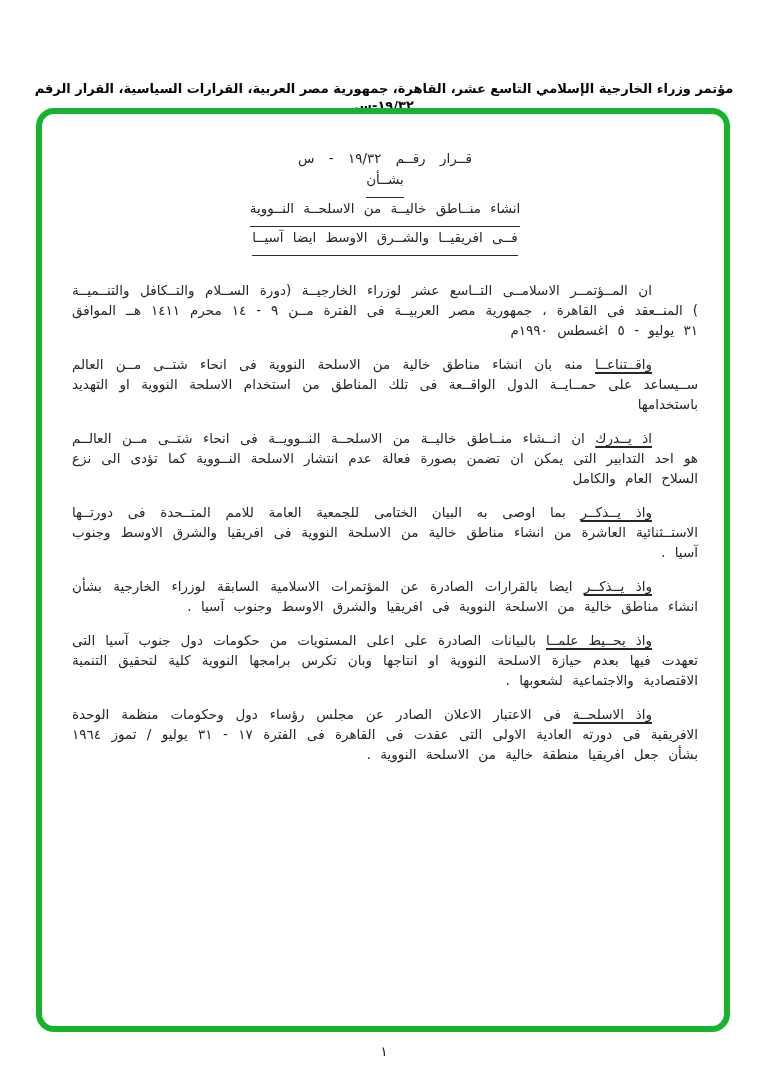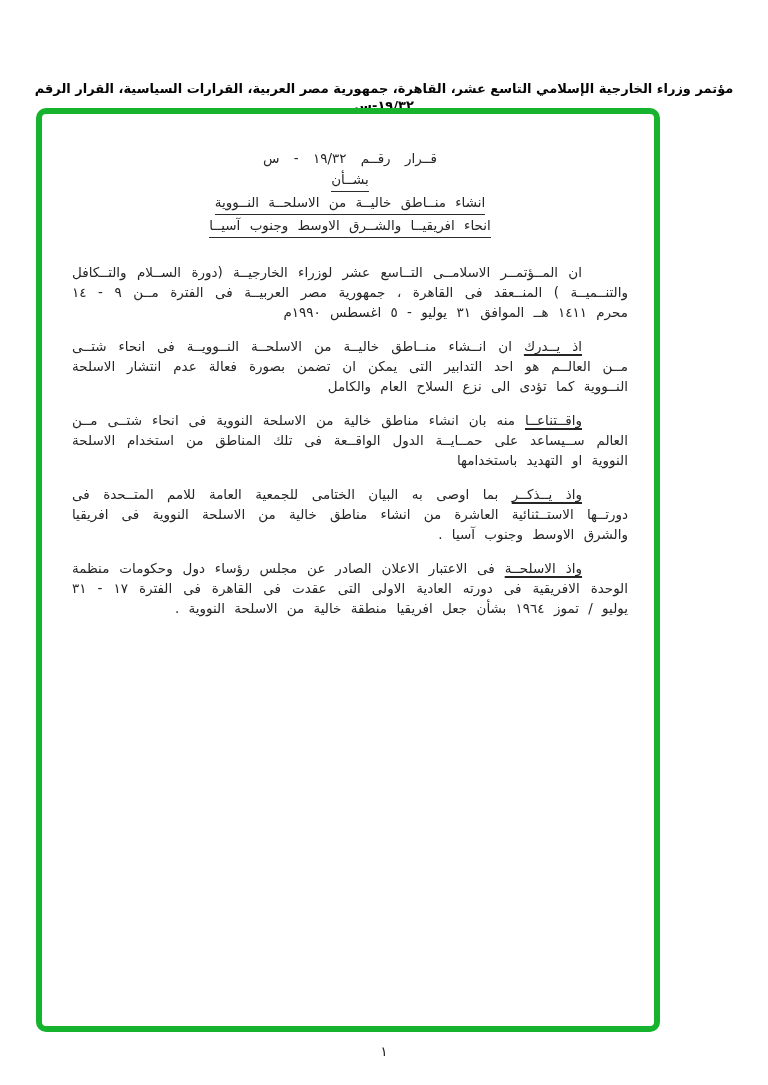--- a/index.html
+++ b/index.html
@@ -14,35 +14,35 @@
   .hdr-title{
     font-size:13px;font-weight:bold;color:#050505;line-height:17px;
     letter-spacing:0.1px;
   }
   .hdr-source{
     font-size:10px;font-weight:bold;color:#0a0a0a;margin-top:7px;
   }
   
   .frame{
     position:absolute;left:36px;top:108px;
-    width:624px;height:924px;box-sizing:border-box;
-    border:6px solid #16b42e;border-radius:10px;
+    width:694px;height:924px;box-sizing:border-box;
+    border:6px solid #16b42e;border-radius:18px;
     background:#ffffff;overflow:hidden;
   }
   .doc{
     direction:rtl;unicode-bidi:embed;
     padding:34px 26px 0 30px;
     color:#262626;font-size:13.5px;line-height:20px;
     text-align:justify;word-spacing:5px;
   }
   
   .doc-title{text-align:center;margin-bottom:24px;line-height:21px;}
   .doc-title .tline{display:block;}
   .doc-title .u span{
-    display:inline-block;border-bottom:1.5px solid #2c2c2c;padding-bottom:1px;
+    display:inline-block;border-bottom:1.5px solid #2c2c2c;padding-bottom:7px;
   }
   .t1{word-spacing:10px;}
   
   .doc p{margin:0 0 14px 0;text-indent:46px;}
   .lead{
     text-decoration:underline;
     text-decoration-thickness:1.5px;
     text-underline-offset:3px;
   }
   .lead:empty{text-decoration:none;}
@@ -62,34 +62,36 @@
     <div class="hdr-source">المصدر: "منظمة المؤتمر الإسلامي، جدة"</div>
   </header>
 
   <div class="frame">
     <div class="doc">
 
       <div class="doc-title">
         <span class="tline t1">قــرار رقــم ١٩/٣٢ - س</span>
         <span class="tline u"><span>بشــأن</span></span>
         <span class="tline u"><span>انشاء منــاطق خاليــة من الاسلحــة النــووية</span></span>
-        <span class="tline u"><span>انحاء افريقيــا والشــرق الاوسط وجنوب آسيــا</span></span>
+        <span class="tline u"><span>فــى افريقيــا والشــرق الاوسط ايضا آسيــا</span></span>
       </div>
 
       <p><span class="lead"></span><span>ان المــؤتمــر الاسلامــى التــاسع عشر لوزراء الخارجيــة (دورة الســلام والتــكافل والتنــميــة ) المنــعقد فى القاهرة ، جمهورية مصر العربيــة فى الفترة مــن ٩ - ١٤ محرم ١٤١١ هــ الموافق ٣١ يوليو - ٥ اغسطس ١٩٩٠م</span></p>
 
+      <p><span class="lead">واقــتناعــا</span><span> منه بان انشاء مناطق خالية من الاسلحة النووية فى انحاء شتــى مــن العالم ســيساعد على حمــايــة الدول الواقــعة فى تلك المناطق من استخدام الاسلحة النووية او التهديد باستخدامها</span></p>
+
       <p><span class="lead">اذ يــدرك</span><span> ان انــشاء منــاطق خاليــة من الاسلحــة النــوويــة فى انحاء شتــى مــن العالــم هو احد التدابير التى يمكن ان تضمن بصورة فعالة عدم انتشار الاسلحة النــووية كما تؤدى الى نزع السلاح العام والكامل</span></p>
-
-      <p><span class="lead">واقــتناعــا</span><span> منه بان انشاء مناطق خالية من الاسلحة النووية فى انحاء شتــى مــن العالم ســيساعد على حمــايــة الدول الواقــعة فى تلك المناطق من استخدام الاسلحة النووية او التهديد باستخدامها</span></p>
 
       <p><span class="lead">واذ يــذكــر</span><span> بما اوصى به البيان الختامى للجمعية العامة للامم المتــحدة فى دورتــها الاستــثنائية العاشرة من انشاء مناطق خالية من الاسلحة النووية فى افريقيا والشرق الاوسط وجنوب آسيا .</span></p>
 
+      <p><span class="lead">واذ يــذكــر</span><span> ايضا بالقرارات الصادرة عن المؤتمرات الاسلامية السابقة لوزراء الخارجية بشأن انشاء مناطق خالية من الاسلحة النووية فى افريقيا والشرق الاوسط وجنوب آسيا .</span></p>
 
 
 
+      <p><span class="lead">واذ يحــيط علمــا</span><span> بالبيانات الصادرة على اعلى المستويات من حكومات دول جنوب آسيا التى تعهدت فيها بعدم حيازة الاسلحة النووية او انتاجها وبان تكرس برامجها النووية كلية لتحقيق التنمية الاقتصادية والاجتماعية لشعوبها .</span></p>
 
 
       <p><span class="lead">واذ الاسلحــة</span><span> فى الاعتبار الاعلان الصادر عن مجلس رؤساء دول وحكومات منظمة الوحدة الافريقية فى دورته العادية الاولى التى عقدت فى القاهرة فى الفترة ١٧ - ٣١ يوليو / تموز ١٩٦٤ بشأن جعل افريقيا منطقة خالية من الاسلحة النووية .</span></p>
 
     </div>
   </div>
 
   <div class="pagenum">١</div>
 
 </div>

